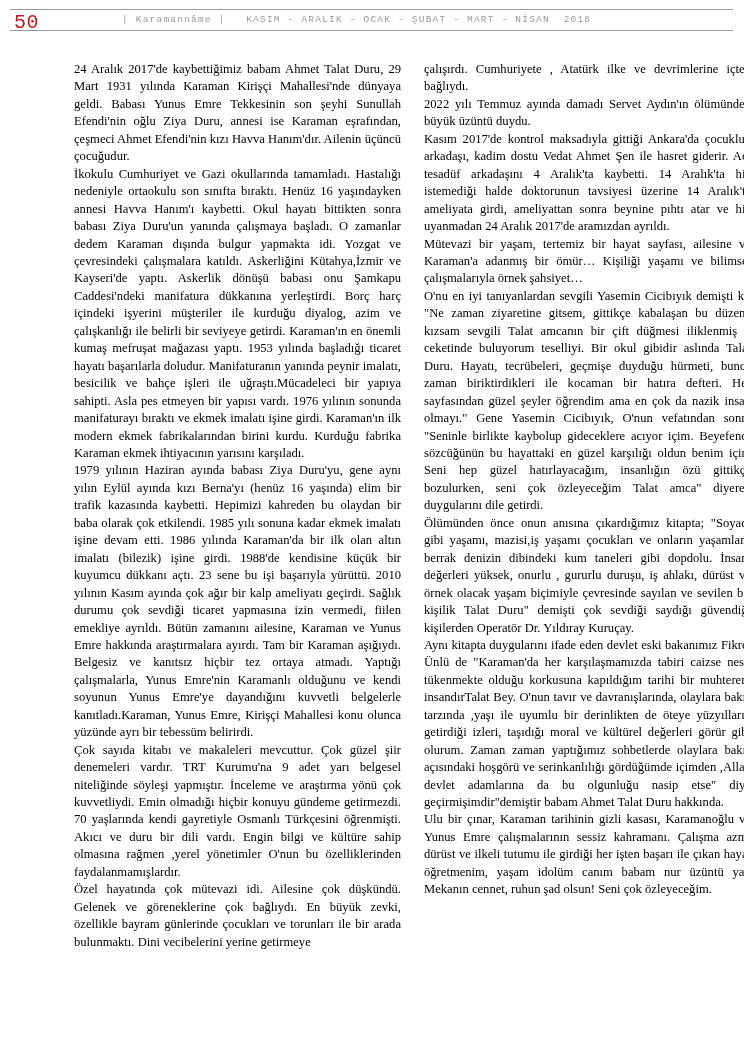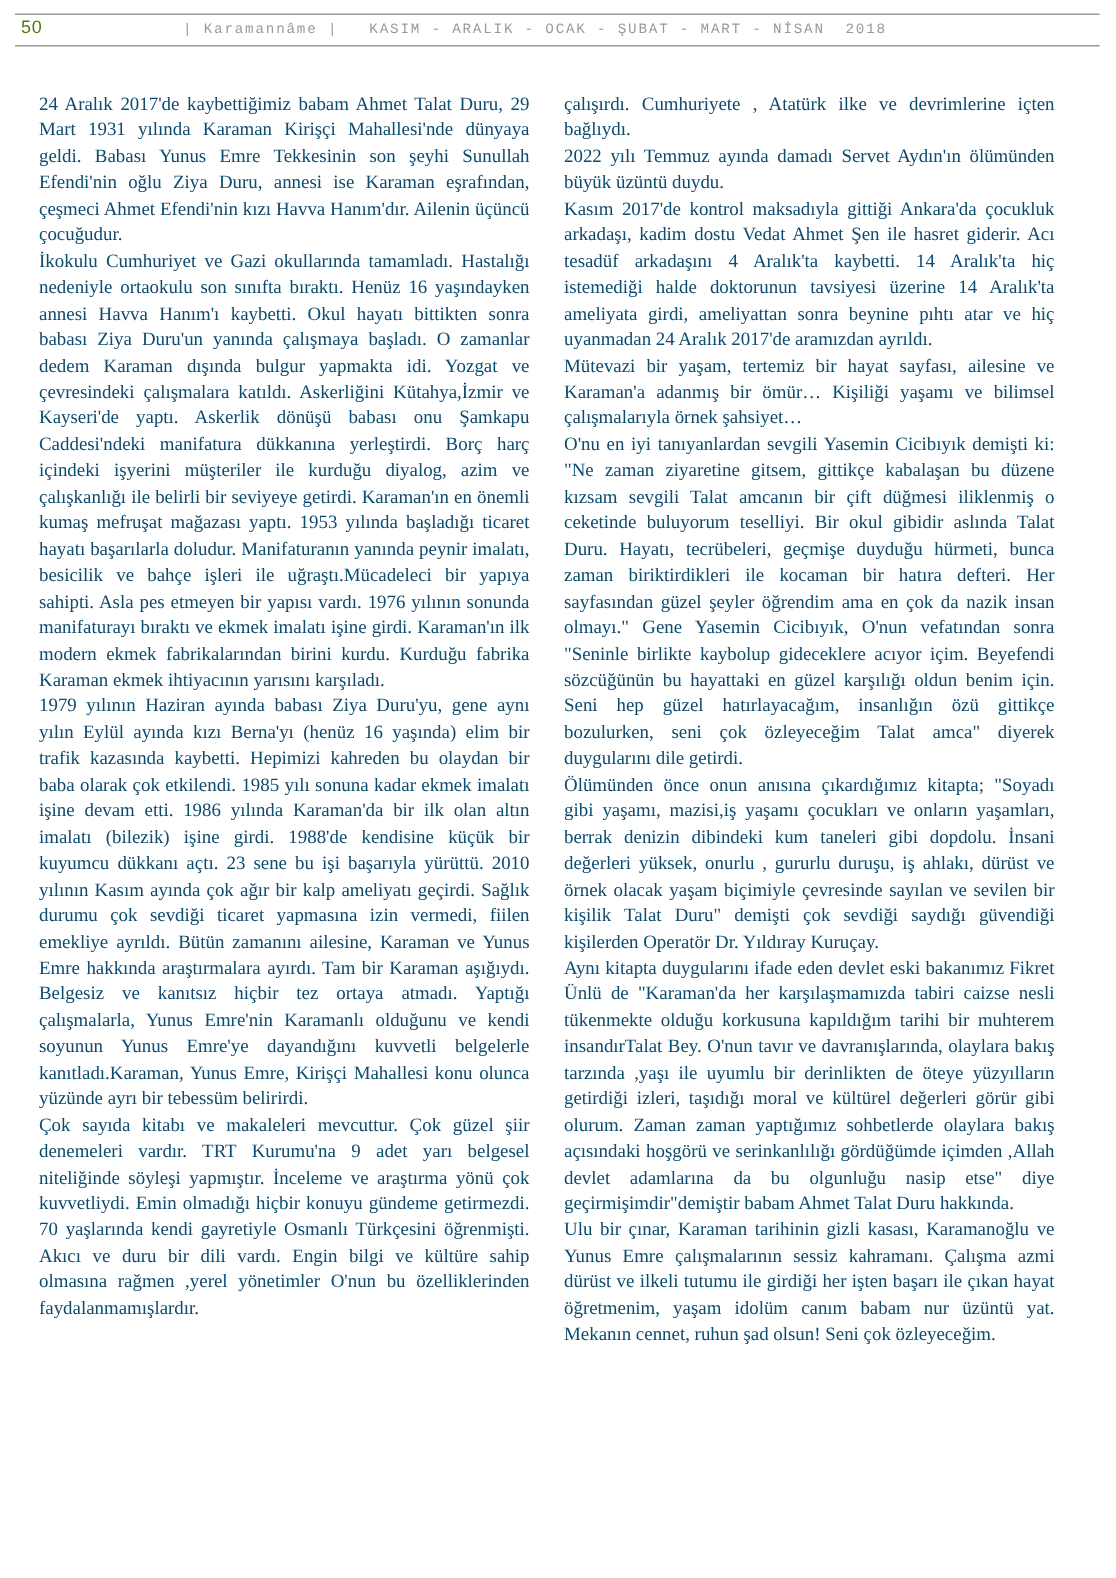--- a/index.html
+++ b/index.html
@@ -1,41 +1,42 @@
 <!DOCTYPE html>
 <html><head>
 <meta charset="utf-8">
 <style>
   html, body { margin:0; padding:0; background:#ffffff; }
   body { width:744px; height:1052px; position:relative; overflow:hidden; }
   .header { position:absolute; left:10px; top:9px; width:723px; height:20px;
             border-top:1px solid #9a9a9a; border-bottom:1px solid #9a9a9a; }
-  .page-num { position:absolute; left:4px; top:1px; font-family:Liberation Sans, sans-serif;
-              font-size:12px; color:#4d7c0f; letter-spacing:0.5px; }
+  .page-num { position:absolute; left:4px; top:1px; font-family:Liberation Mono, monospace;
+              font-size:20px; color:#b91c1c; letter-spacing:0.5px; }
   .running-head { position:absolute; left:112px; top:4px; font-family:"Liberation Mono", monospace;
                   font-size:9.5px; color:#9a9a9a; letter-spacing:1.2px; white-space:pre;text-align:center; }
   .col { position:absolute; top:61px; font-family:"Liberation Serif", serif;
-         font-size:12.6px; line-height:17.45px; color:#0c4a6e; text-align:justify; }
+         font-size:12.6px; line-height:17.45px; color:#000000; text-align:justify;margin-left:48px; }
   .col-left { left:26px; width:327px; }
   .col-right { left:376px; width:327px; }
   .col p { margin:0; padding:0; }
 </style>
 </head>
 <body>
 
 <div class="header">
   <span class="page-num">50</span>
   <span class="running-head">| Karamannâme |   KASIM - ARALIK - OCAK - ŞUBAT - MART - NİSAN  2018</span>
 </div>
 
 <div class="col col-left">
   <p>24 Aralık 2017'de kaybettiğimiz babam Ahmet Talat Duru, 29 Mart 1931 yılında Karaman Kirişçi Mahallesi'nde dünyaya geldi. Babası Yunus Emre Tekkesinin son şeyhi Sunullah Efendi'nin oğlu Ziya Duru, annesi ise Karaman eşrafından, çeşmeci Ahmet Efendi'nin kızı Havva Hanım'dır. Ailenin üçüncü çocuğudur.</p>
   <p>İkokulu Cumhuriyet ve Gazi okullarında tamamladı. Hastalığı nedeniyle ortaokulu son sınıfta bıraktı. Henüz 16 yaşındayken annesi Havva Hanım'ı kaybetti. Okul hayatı bittikten sonra babası Ziya Duru'un yanında çalışmaya başladı. O zamanlar dedem Karaman dışında bulgur yapmakta idi. Yozgat ve çevresindeki çalışmalara katıldı. Askerliğini Kütahya,İzmir ve Kayseri'de yaptı. Askerlik dönüşü babası onu Şamkapu Caddesi'ndeki manifatura dükkanına yerleştirdi. Borç harç içindeki işyerini müşteriler ile kurduğu diyalog, azim ve çalışkanlığı ile belirli bir seviyeye getirdi. Karaman'ın en önemli kumaş mefruşat mağazası yaptı. 1953 yılında başladığı ticaret hayatı başarılarla doludur. Manifaturanın yanında peynir imalatı, besicilik ve bahçe işleri ile uğraştı.Mücadeleci bir yapıya sahipti. Asla pes etmeyen bir yapısı vardı. 1976 yılının sonunda manifaturayı bıraktı ve ekmek imalatı işine girdi. Karaman'ın ilk modern ekmek fabrikalarından birini kurdu. Kurduğu fabrika Karaman ekmek ihtiyacının yarısını karşıladı.</p>
   <p>1979 yılının Haziran ayında babası Ziya Duru'yu, gene aynı yılın Eylül ayında kızı Berna'yı (henüz 16 yaşında) elim bir trafik kazasında kaybetti. Hepimizi kahreden bu olaydan bir baba olarak çok etkilendi. 1985 yılı sonuna  kadar ekmek imalatı işine devam etti. 1986 yılında Karaman'da bir ilk olan altın imalatı (bilezik) işine girdi. 1988'de kendisine küçük bir kuyumcu dükkanı açtı. 23 sene bu işi başarıyla yürüttü. 2010 yılının Kasım ayında çok ağır bir kalp ameliyatı geçirdi. Sağlık durumu çok sevdiği ticaret yapmasına izin vermedi, fiilen emekliye ayrıldı. Bütün zamanını ailesine, Karaman ve Yunus Emre hakkında araştırmalara ayırdı. Tam bir Karaman aşığıydı. Belgesiz ve kanıtsız hiçbir tez ortaya atmadı. Yaptığı çalışmalarla, Yunus Emre'nin Karamanlı olduğunu ve kendi soyunun Yunus Emre'ye dayandığını kuvvetli belgelerle kanıtladı.Karaman, Yunus Emre, Kirişçi Mahallesi konu olunca yüzünde ayrı bir tebessüm belirirdi.</p>
   <p>Çok sayıda kitabı ve makaleleri mevcuttur. Çok güzel şiir denemeleri vardır. TRT Kurumu'na 9 adet yarı belgesel niteliğinde söyleşi yapmıştır. İnceleme ve araştırma yönü çok kuvvetliydi. Emin olmadığı hiçbir konuyu gündeme getirmezdi. 70 yaşlarında kendi gayretiyle Osmanlı Türkçesini öğrenmişti. Akıcı ve duru bir dili vardı. Engin bilgi ve kültüre sahip olmasına rağmen ,yerel yönetimler O'nun bu özelliklerinden faydalanmamışlardır.</p>
+  <p>Özel hayatında çok mütevazi idi. Ailesine çok düşkündü. Gelenek ve göreneklerine çok bağlıydı. En büyük zevki, özellikle bayram günlerinde çocukları ve torunları ile bir arada bulunmaktı. Dini vecibelerini yerine getirmeye</p>
 </div>
 
 <div class="col col-right">
   <p>çalışırdı. Cumhuriyete , Atatürk  ilke ve devrimlerine içten bağlıydı.</p>
   <p>2022 yılı Temmuz ayında damadı Servet Aydın'ın ölümünden büyük üzüntü duydu.</p>
   <p>Kasım 2017'de kontrol maksadıyla gittiği Ankara'da çocukluk arkadaşı, kadim dostu Vedat Ahmet Şen ile hasret giderir. Acı tesadüf arkadaşını 4 Aralık'ta kaybetti. 14 Aralık'ta hiç istemediği halde doktorunun tavsiyesi üzerine 14 Aralık'ta ameliyata girdi, ameliyattan sonra beynine pıhtı atar ve hiç uyanmadan 24 Aralık 2017'de aramızdan ayrıldı.</p>
   <p>Mütevazi bir yaşam, tertemiz bir hayat sayfası, ailesine ve Karaman'a adanmış bir ömür… Kişiliği yaşamı ve bilimsel çalışmalarıyla örnek şahsiyet…</p>
   <p>O'nu en iyi tanıyanlardan sevgili Yasemin Cicibıyık demişti ki: "Ne zaman ziyaretine gitsem, gittikçe kabalaşan bu düzene kızsam sevgili Talat amcanın bir çift düğmesi iliklenmiş o ceketinde buluyorum teselliyi. Bir okul gibidir aslında Talat Duru. Hayatı, tecrübeleri, geçmişe duyduğu hürmeti, bunca zaman biriktirdikleri ile kocaman bir hatıra defteri. Her sayfasından güzel şeyler öğrendim ama en çok da nazik insan olmayı." Gene Yasemin Cicibıyık, O'nun vefatından sonra "Seninle birlikte kaybolup gideceklere acıyor içim. Beyefendi sözcüğünün bu hayattaki en güzel karşılığı oldun benim için. Seni hep güzel hatırlayacağım, insanlığın özü gittikçe bozulurken, seni çok özleyeceğim Talat amca" diyerek duygularını dile getirdi.</p>
   <p>Ölümünden önce onun anısına çıkardığımız kitapta; "Soyadı gibi yaşamı, mazisi,iş yaşamı çocukları ve onların yaşamları, berrak denizin dibindeki kum taneleri gibi dopdolu. İnsani değerleri yüksek, onurlu , gururlu duruşu, iş ahlakı, dürüst ve örnek olacak yaşam biçimiyle çevresinde sayılan ve sevilen bir kişilik Talat Duru" demişti çok sevdiği saydığı güvendiği kişilerden Operatör Dr. Yıldıray Kuruçay.</p>
   <p>Aynı kitapta duygularını ifade eden devlet eski bakanımız Fikret Ünlü de "Karaman'da her karşılaşmamızda tabiri caizse nesli tükenmekte olduğu korkusuna kapıldığım tarihi bir muhterem insandırTalat Bey. O'nun tavır ve davranışlarında, olaylara bakış tarzında ,yaşı ile uyumlu bir derinlikten de öteye yüzyılların getirdiği izleri, taşıdığı moral ve kültürel değerleri görür gibi olurum. Zaman zaman yaptığımız sohbetlerde olaylara bakış açısındaki hoşgörü ve serinkanlılığı gördüğümde içimden ,Allah devlet adamlarına da bu olgunluğu nasip etse" diye geçirmişimdir"demiştir babam Ahmet Talat Duru hakkında.</p>

